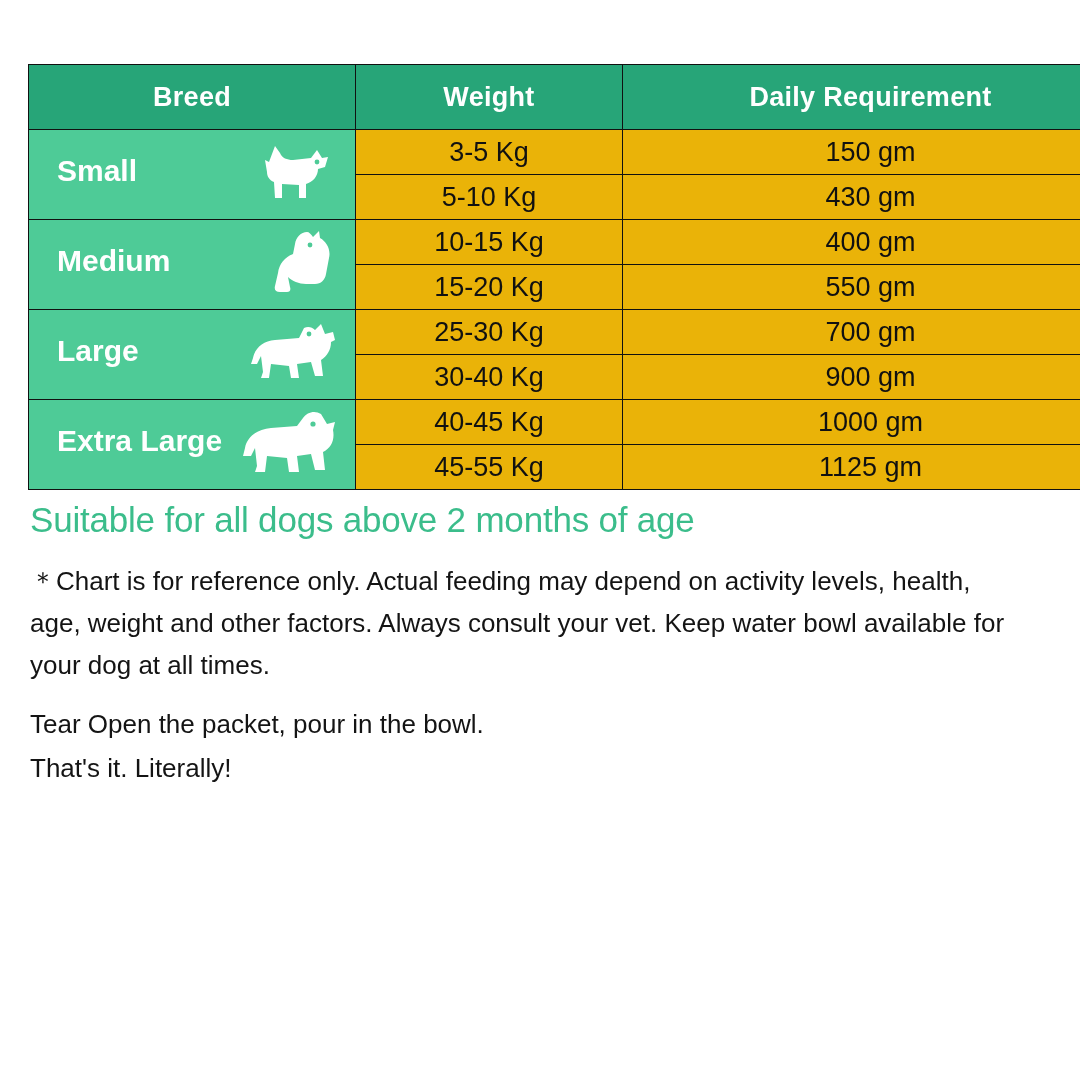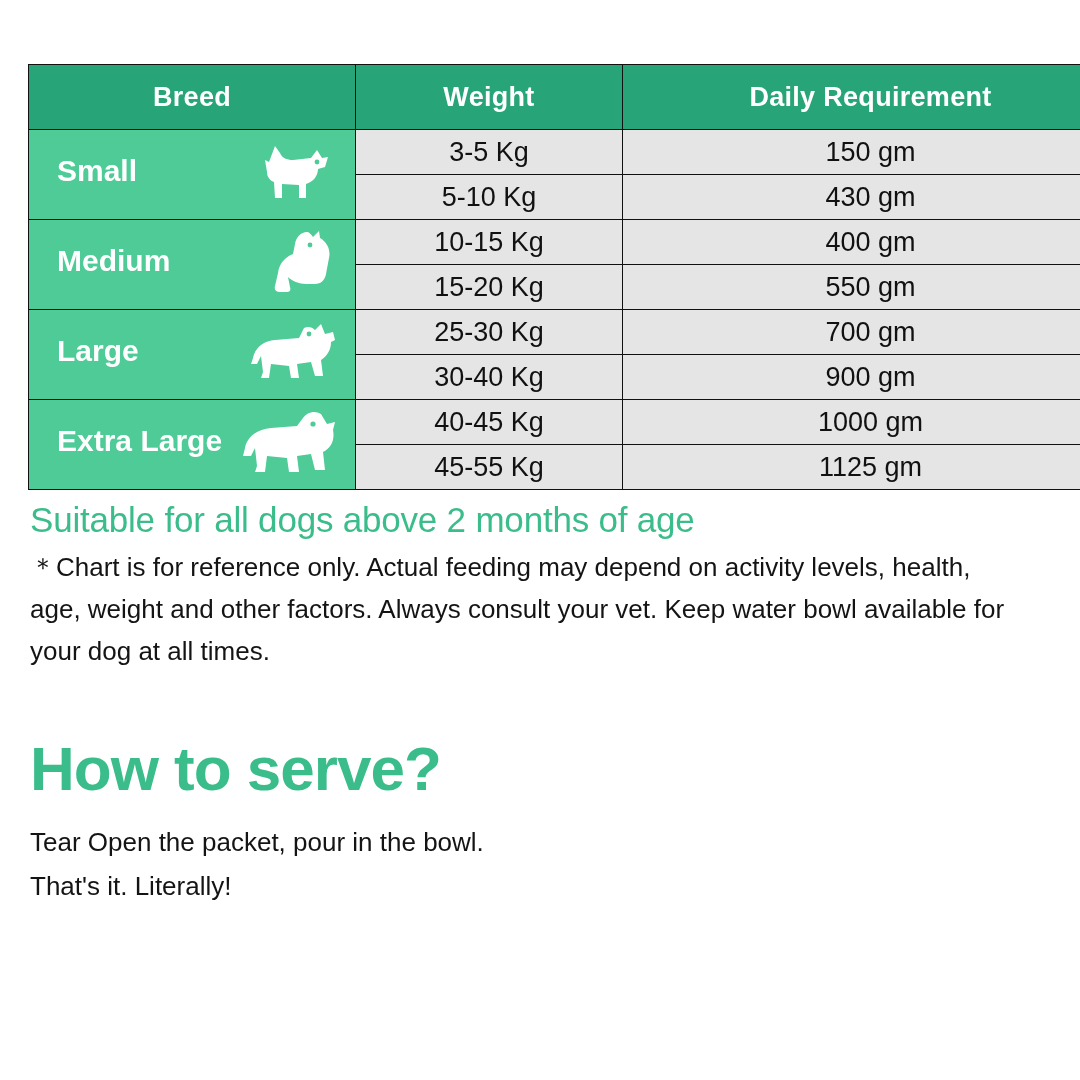--- a/index.html
+++ b/index.html
@@ -79,33 +79,33 @@
     display: block;
     flex: 0 0 auto;
   }
   .breed-icon svg { display: block; }
 
   .data-cell {
     height: 44px;
     text-align: center;
     font-size: 27px;
     color: #111111;
-    background: #e5e5e5;
+    background: #eab308;
   }
 
   .subtitle {
     margin: 10px 0 0 2px;
     font-size: 35px;
     font-weight: normal;
     color: #3bbd8b;
     letter-spacing: -0.2px;
   }
 
   .disclaimer {
-    margin: 6px 0 0 2px;
+    margin: 20px 0 0 2px;
     width: 980px;
     font-size: 26px;
     line-height: 42px;
     color: #141414;
   }
 
   h2.serve-title {
     margin: 62px 0 0 2px;
     font-size: 62px;
     line-height: 70px;
@@ -222,20 +222,19 @@
         <td class="data-cell">1125 gm</td>
       </tr>
 
     </tbody>
   </table>
 
   <div class="subtitle">Suitable for all dogs above 2 months of age</div>
 
   <p class="disclaimer">＊Chart is for reference only. Actual feeding may depend on activity levels, health, age, weight and other factors. Always consult your vet. Keep water bowl available for your dog at all times.</p>
 
-  <h2 class="serve-title">How to serve?</h2>
 
   <div class="serve-body">
     <div>Tear Open the packet, pour in the bowl.</div>
     <div>That's it. Literally!</div>
   </div>
 
 </div>
 
 </body></html>

